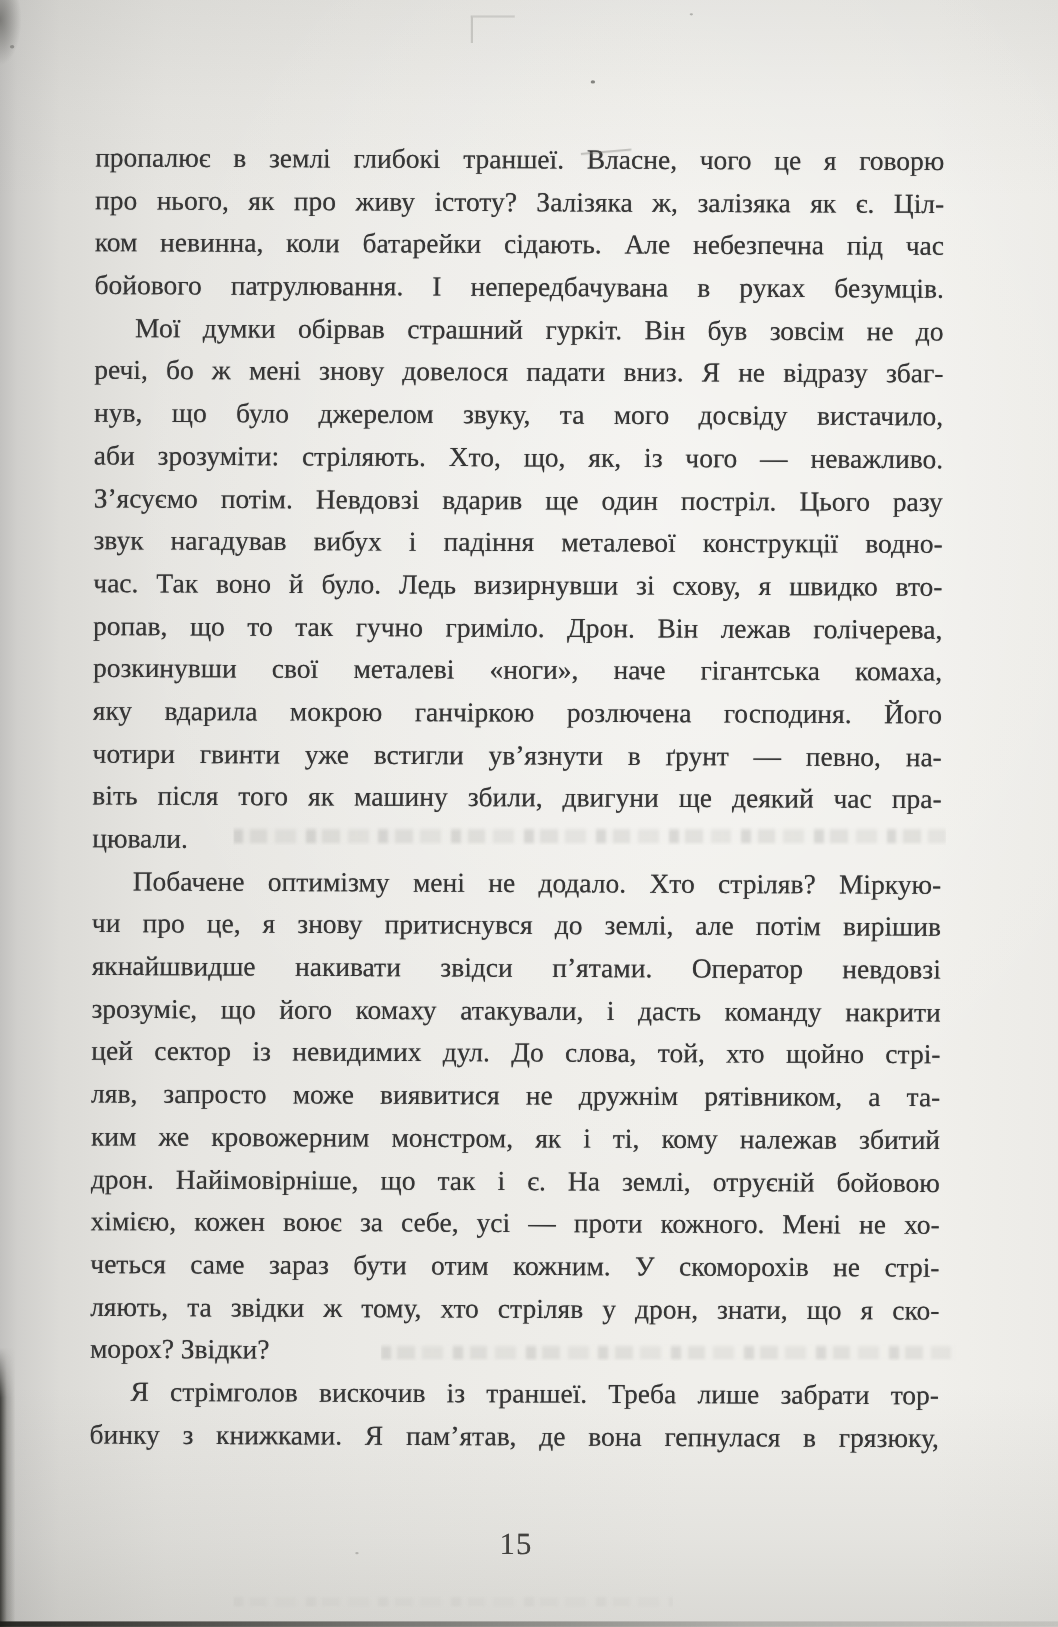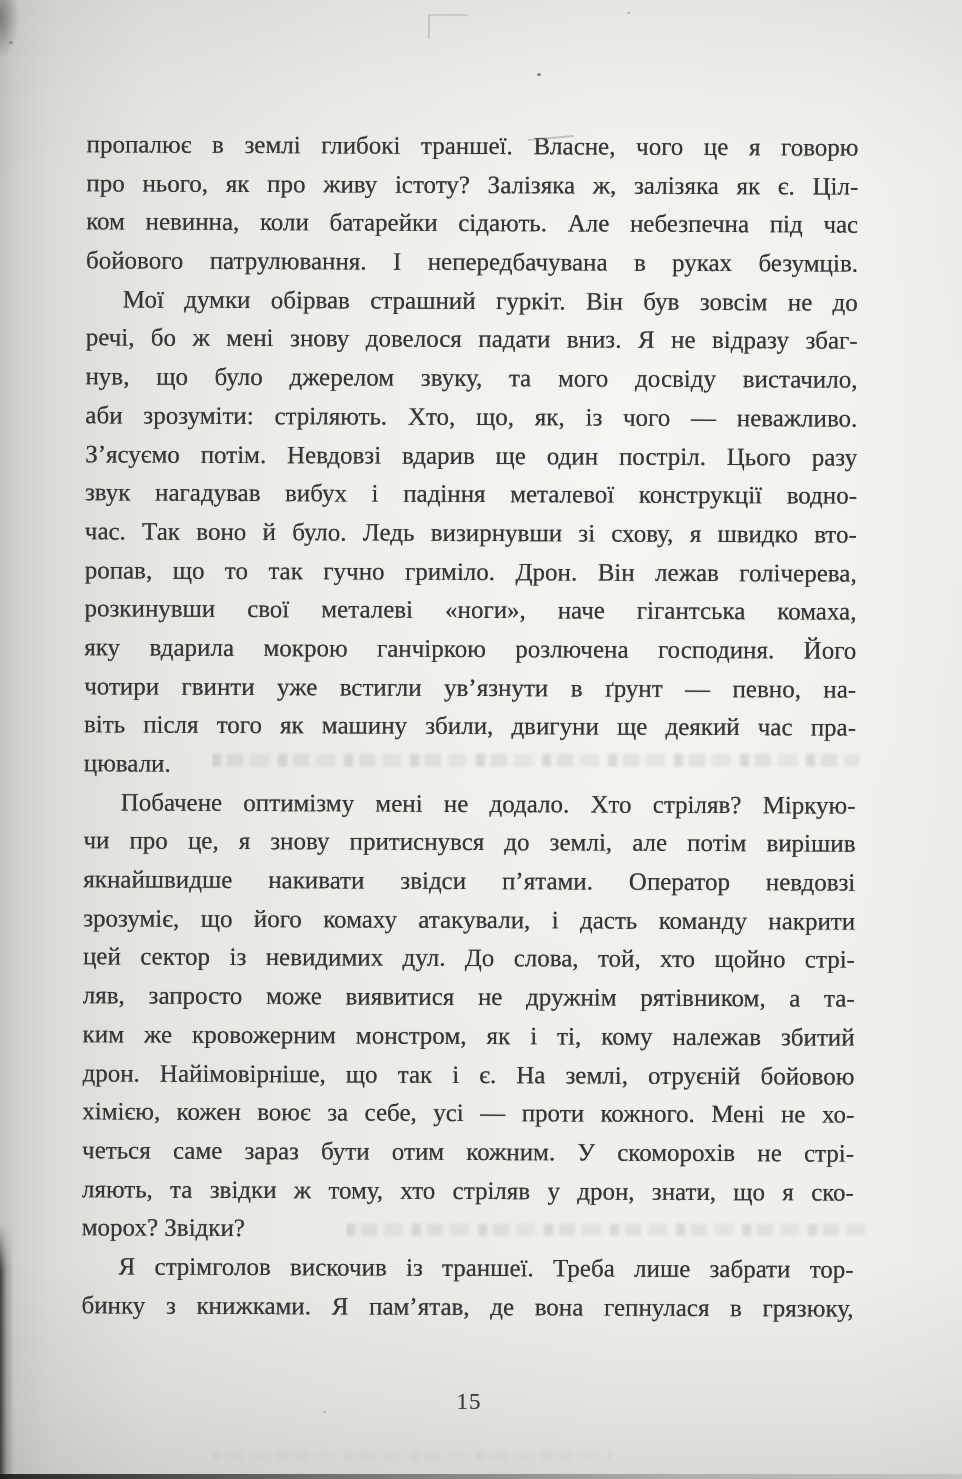--- a/index.html
+++ b/index.html
@@ -25,21 +25,21 @@
   }
   .line{
     height:38.7px;overflow:hidden;
     text-align:justify;text-align-last:justify;
     -moz-text-align-last:justify;
   }
   .line.short{text-align-last:left;-moz-text-align-last:left;}
   .line.indent{text-indent:37px;}
   .pagenum{
     position:absolute;left:0;right:24px;top:1389px;text-align:center;
-    font-size:23px;color:#43423f;letter-spacing:1px;
+    font-size:28px;color:#43423f;letter-spacing:1px;
     text-shadow:0 0 0.6px rgba(70,70,68,0.6);
   }
   
   .ghost{
     position:absolute;pointer-events:none;filter:blur(1.6px);
     background:
       repeating-linear-gradient(90deg, rgba(110,110,106,0.38) 0 9px, rgba(190,190,186,0.08) 9px 15px, rgba(125,125,120,0.30) 15px 31px, rgba(200,200,196,0.06) 31px 38px, rgba(140,140,135,0.26) 38px 57px, rgba(205,205,200,0.05) 57px 66px);
     -webkit-mask-image:linear-gradient(180deg, transparent 0, #000 30%, #000 75%, transparent 100%);
     mask-image:linear-gradient(180deg, transparent 0, #000 30%, #000 75%, transparent 100%);
   }

